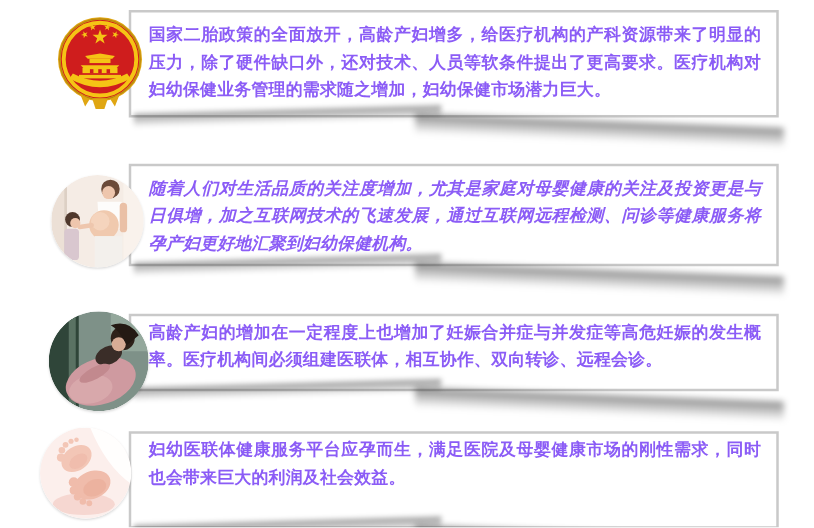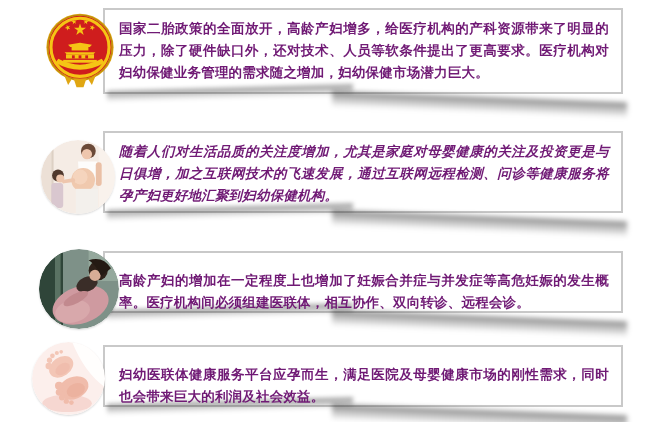--- a/index.html
+++ b/index.html
@@ -17,28 +17,28 @@
     transform:skewY(-1.6deg);transform-origin:left top;filter:blur(2px);
   }
   .card::after{
     content:"";position:absolute;z-index:-1;left:44%;right:-6px;top:99%;height:16px;
     background:linear-gradient(to bottom,rgba(0,0,0,0.45),rgba(0,0,0,0));
     transform:skewY(2.2deg);transform-origin:left top;filter:blur(2.5px);
   }
   .r1 .card{top:8px;height:86px;}
   .r2 .card{top:131px;height:82px;font-style:italic;}
   .r3 .card{top:251px;height:62px;}
-  .r4 .card{top:345px;height:62px;}
+  .r4 .card{top:345px;height:78px;}
 
   .card-text{
     margin:0;padding:8px 12px 0 14px;
-    font-size:13.5px;font-weight:bold;color:#701a75;
+    font-size:13.5px;font-weight:bold;color:#8b5cf6;
     line-height:21.8px;letter-spacing:0.2px;text-align:justify;
   }
-  .r3 .card-text,.r4 .card-text{padding-top:17px;}
+  .r3 .card-text,.r4 .card-text{padding-top:3px;}
 
   .circle{position:absolute;z-index:2;}
   .photo{border-radius:50%;overflow:hidden;box-shadow:0 1px 2px rgba(0,0,0,0.15);}
   .r1 .circle{left:45px;top:12px;width:70px;height:79px;}
   .r2 .circle{left:41px;top:140px;width:74px;height:74px;}
   .r3 .circle{left:39px;top:249px;width:80px;height:80px;}
   .r4 .circle{left:32px;top:342px;width:73px;height:73px;}
   .circle svg{display:block;width:100%;height:100%;}
 </style>
 </head>

